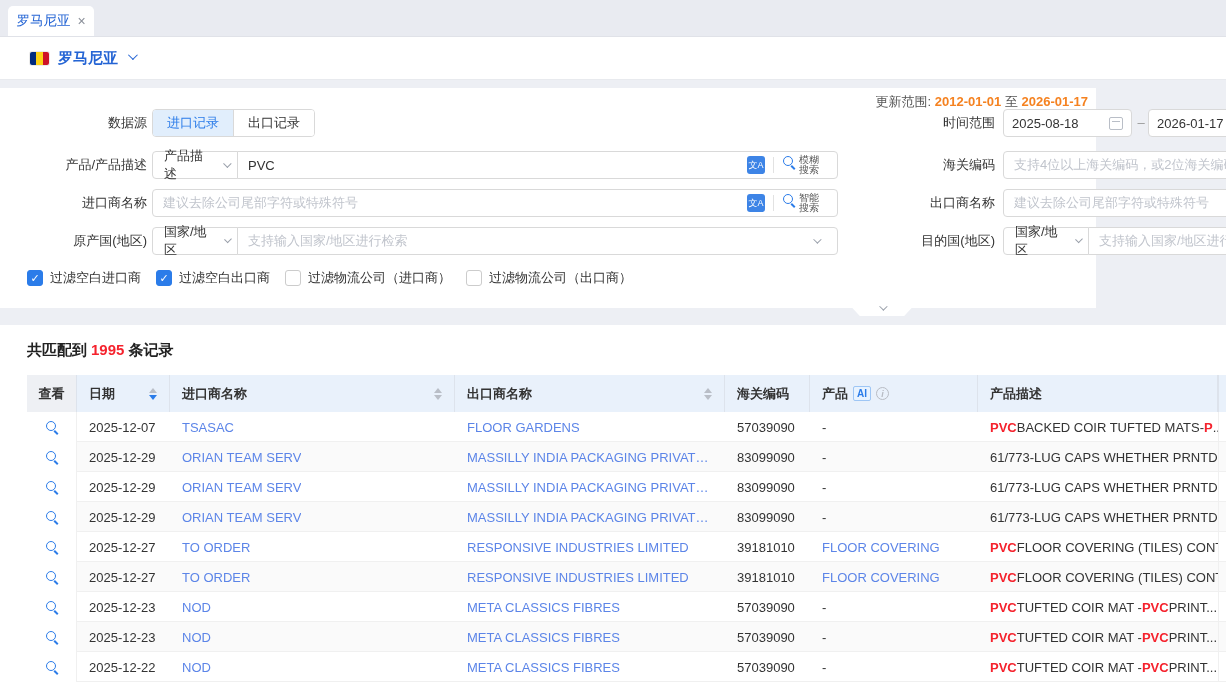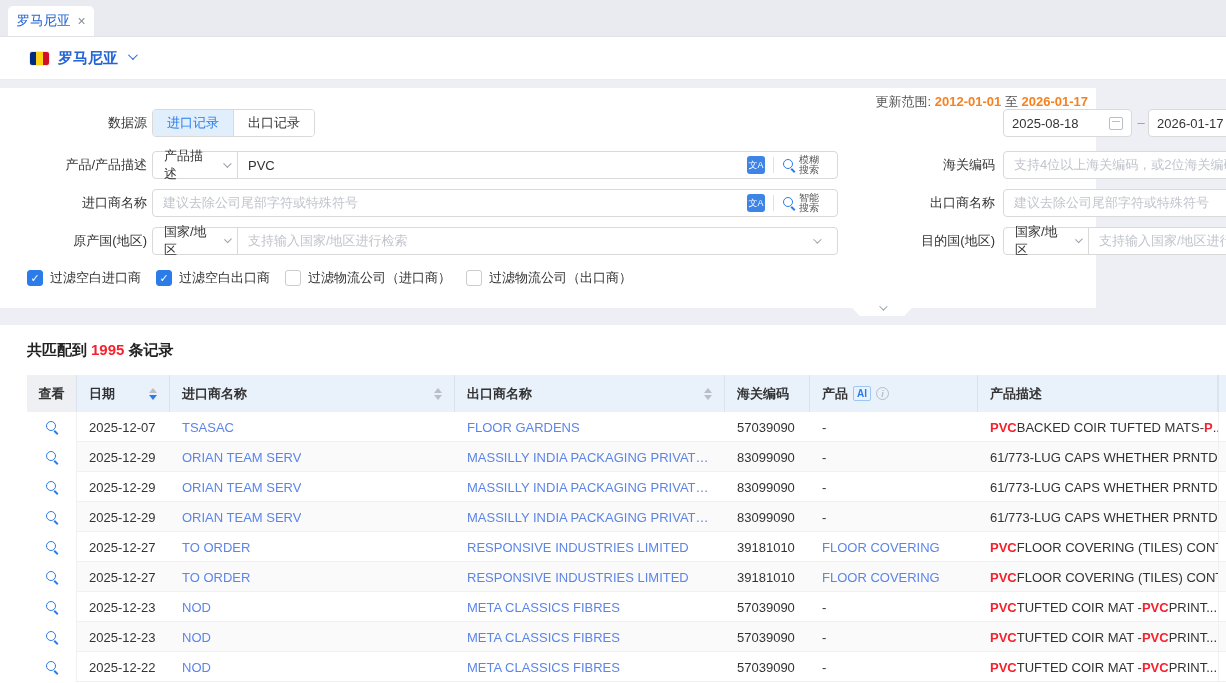--- a/index.html
+++ b/index.html
@@ -47,21 +47,21 @@
   .placeholder { color:#c0c4cc; white-space:nowrap; overflow:hidden; }
   .suffix { margin-left:auto; display:flex; align-items:center; gap:8px; padding-right:8px; }
   .trans-icon { width:18px; height:18px; background:#3d84e6; color:#fff; border-radius:3px;
     font-size:9px; display:flex; align-items:center; justify-content:center; cursor:pointer; }
   .vdiv { width:1px; height:16px; background:#e2e2e2; }
   .mag { position:relative; width:14px; height:14px; flex:none; }
   .mag::before { content:""; position:absolute; left:1px; top:1px; width:8px; height:8px;
     border:1.8px solid #2b7ce9; border-radius:50%; }
   .mag::after { content:""; position:absolute; left:10px; top:10px; width:2px; height:5px;
     background:#2b7ce9; transform:rotate(-45deg); }
-  .fuzzy { display:flex; align-items:center; gap:3px; cursor:pointer; }
+  .fuzzy { display:flex; gap:3px; cursor:pointer; }
   .fuzzy .stack { font-size:10px; line-height:10px; color:#555; }
   .date-input { padding:0 8px; color:#333; justify-content:space-between; }
   .cal-icon { width:14px; height:13px; border:1px solid #b9bec7; border-radius:2px; position:relative; }
   .cal-icon::before { content:""; position:absolute; left:2px; right:2px; top:3px; height:1px; background:#b9bec7; }
   .date-sep { position:absolute; left:1136px; top:0; width:10px; line-height:28px; color:#999; text-align:center; }
   
   .cb-row { position:absolute; left:27px; top:181px; display:flex; gap:15px; align-items:center; }
   .cb-item { display:flex; align-items:center; gap:7px; cursor:pointer; }
   .cb-box { width:16px; height:16px; border:1px solid #ccc; border-radius:3px; background:#fff;
     display:flex; align-items:center; justify-content:center; font-size:11px; color:#fff; }
@@ -127,20 +127,21 @@
     <span>至</span>
     <b>2026-01-17</b>
   </div>
 
   <div class="frow" style="top:21px">
     <span class="flabel">数据源</span>
     <div class="seg-group">
         <div class="seg sel">进口记录</div>
         <div class="seg">出口记录</div>
       </div>
+    <span class="flabel-r">时间范围</span>
     <div class="ctl date-input" style="left:1003px;width:129px">
       <span>2025-08-18</span>
       <span class="cal-icon"></span>
     </div>
     <span class="date-sep">–</span>
     <div class="ctl date-input" style="left:1148px;width:129px">
       <span>2026-01-17</span>
     </div>
   </div>
 

